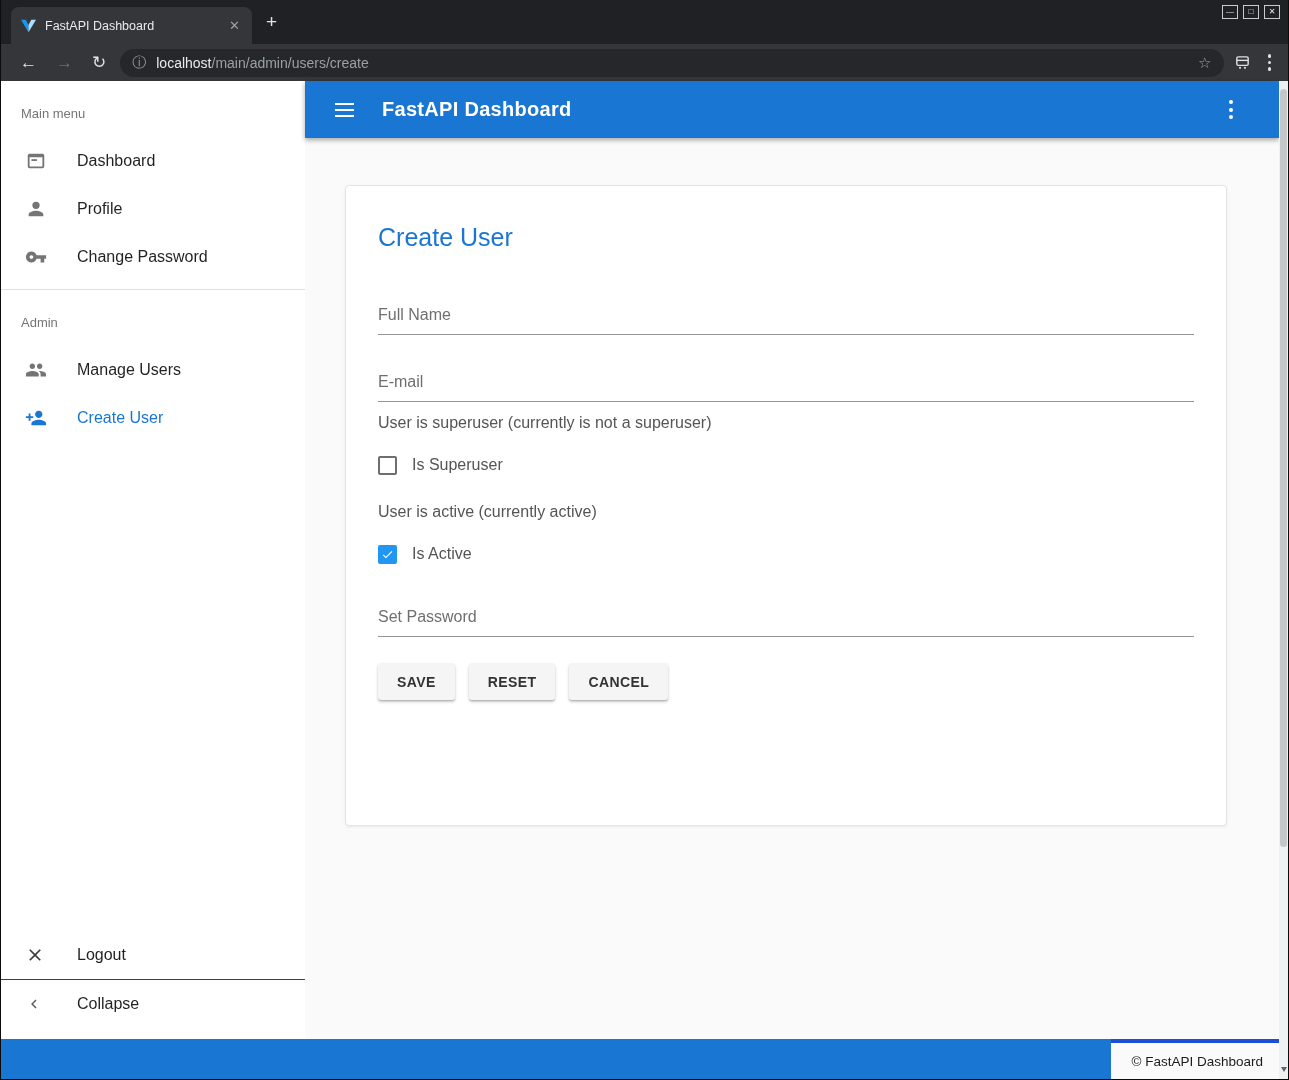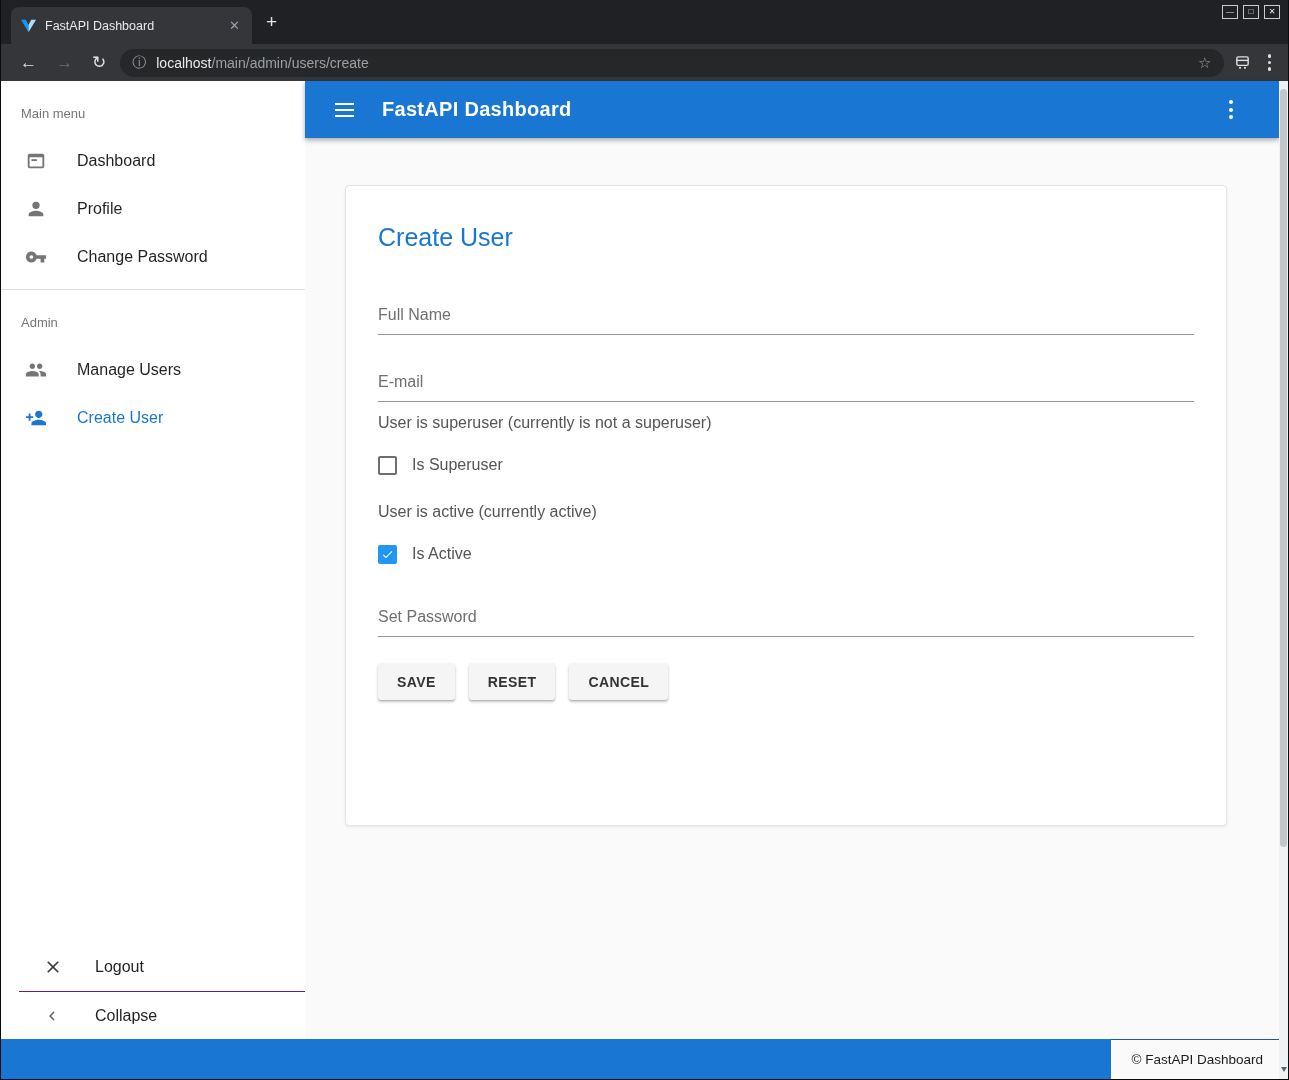--- a/index.html
+++ b/index.html
@@ -37,21 +37,21 @@
   .app { position:absolute; top:81px; left:0; right:0; bottom:0; background:#fafafa; }
 
   .sidebar { position:absolute; top:0; left:0; width:316px; bottom:40px; background:#fff;
              border-right:1px solid #dedede; padding-top:8px; }
   .subheader { height:48px; display:flex; align-items:center; padding-left:20px; color:#757575; font-size:13px; }
   .nav-item { height:48px; display:flex; align-items:center; padding-left:24px; font-size:16px;
               color:rgba(0,0,0,.87); cursor:pointer; }
   .nav-ic { width:52px; display:flex; align-items:center; }
   .nav-item.active, .nav-item.active .nav-label { color:#1976d2; }
   .divider { border-top:1px solid #e0e0e0; margin:8px 0; }
-  .sidebar-bottom { position:absolute; bottom:0; left:0; right:0; background:#fff;padding-left:18px; }
+  .sidebar-bottom { position:absolute; bottom:12px; left:0; right:0; background:#fff; }
   .sidebar-bottom .nav-item.collapse-row { border-top:1px solid #701a75; }
 
   .appbar { position:absolute; left:304px; top:0; right:9px; height:57px; background:#1976d2;
             display:flex; align-items:center; color:#fff; box-shadow:0 2px 5px rgba(0,0,0,.35); z-index:3; }
   .hamburger { margin-left:24px; display:flex; flex-direction:column; gap:4px; padding:6px; cursor:pointer; }
   .hamburger i { width:19px; height:2px; background:#fff; }
   .appbar-title { margin-left:22px; font-size:20px; font-weight:bold; letter-spacing:.3px; }
   .appbar-kebab { margin-left:auto; margin-right:42px; display:flex; flex-direction:column; gap:3.5px;
                   padding:4px; cursor:pointer; }
   .appbar-kebab i { width:4px; height:4px; border-radius:50%; background:#fff; }
@@ -74,21 +74,21 @@
   .cb.checked { background:#2196f3; display:flex; align-items:center; justify-content:center; }
   .cb-label { font-size:16px; color:#545454; }
   .btn-row { margin-top:26px; display:flex; gap:14px; }
   .btn { height:37px; padding:0 19px; background:#f5f5f5; border:none; border-radius:3px; font-size:14px;
          font-weight:bold; color:#333; letter-spacing:.4px; cursor:pointer;
          box-shadow:0 2px 3px rgba(0,0,0,.22), 0 1px 1px rgba(0,0,0,.12);
          font-family:"Liberation Sans","DejaVu Sans",sans-serif; }
 
   .footer { position:absolute; left:0; right:9px; bottom:0; height:40px; display:flex; z-index:4; }
   .footer-blue { flex:1; background:#1976d2; }
-  .footer-copy { width:168px; background:#fafafa; border-top:1px solid #1d4ed8; display:flex; align-items:center;
+  .footer-copy { width:168px; background:#fafafa; border-top:4px solid #1d4ed8; display:flex; align-items:center;
                  justify-content:flex-end; padding-right:16px; font-size:13.5px; color:#1c1c1c; white-space:nowrap; }
 
   .scrollbar { position:absolute; top:0; right:0; width:9px; bottom:0; background:#eff1f2; z-index:5; }
   .sb-thumb { position:absolute; top:8px; left:1px; right:1px; height:76%; background:#c4c7c9; border-radius:4px; }
   .sb-arrow { position:absolute; bottom:4px; left:0; width:9px; height:8px; display:flex; justify-content:center; }
   .sb-arrow i { width:0; height:0; border-left:3.5px solid transparent; border-right:3.5px solid transparent;
                 border-top:5px solid #5f6368; }
 </style>
 </head>
 <body>

